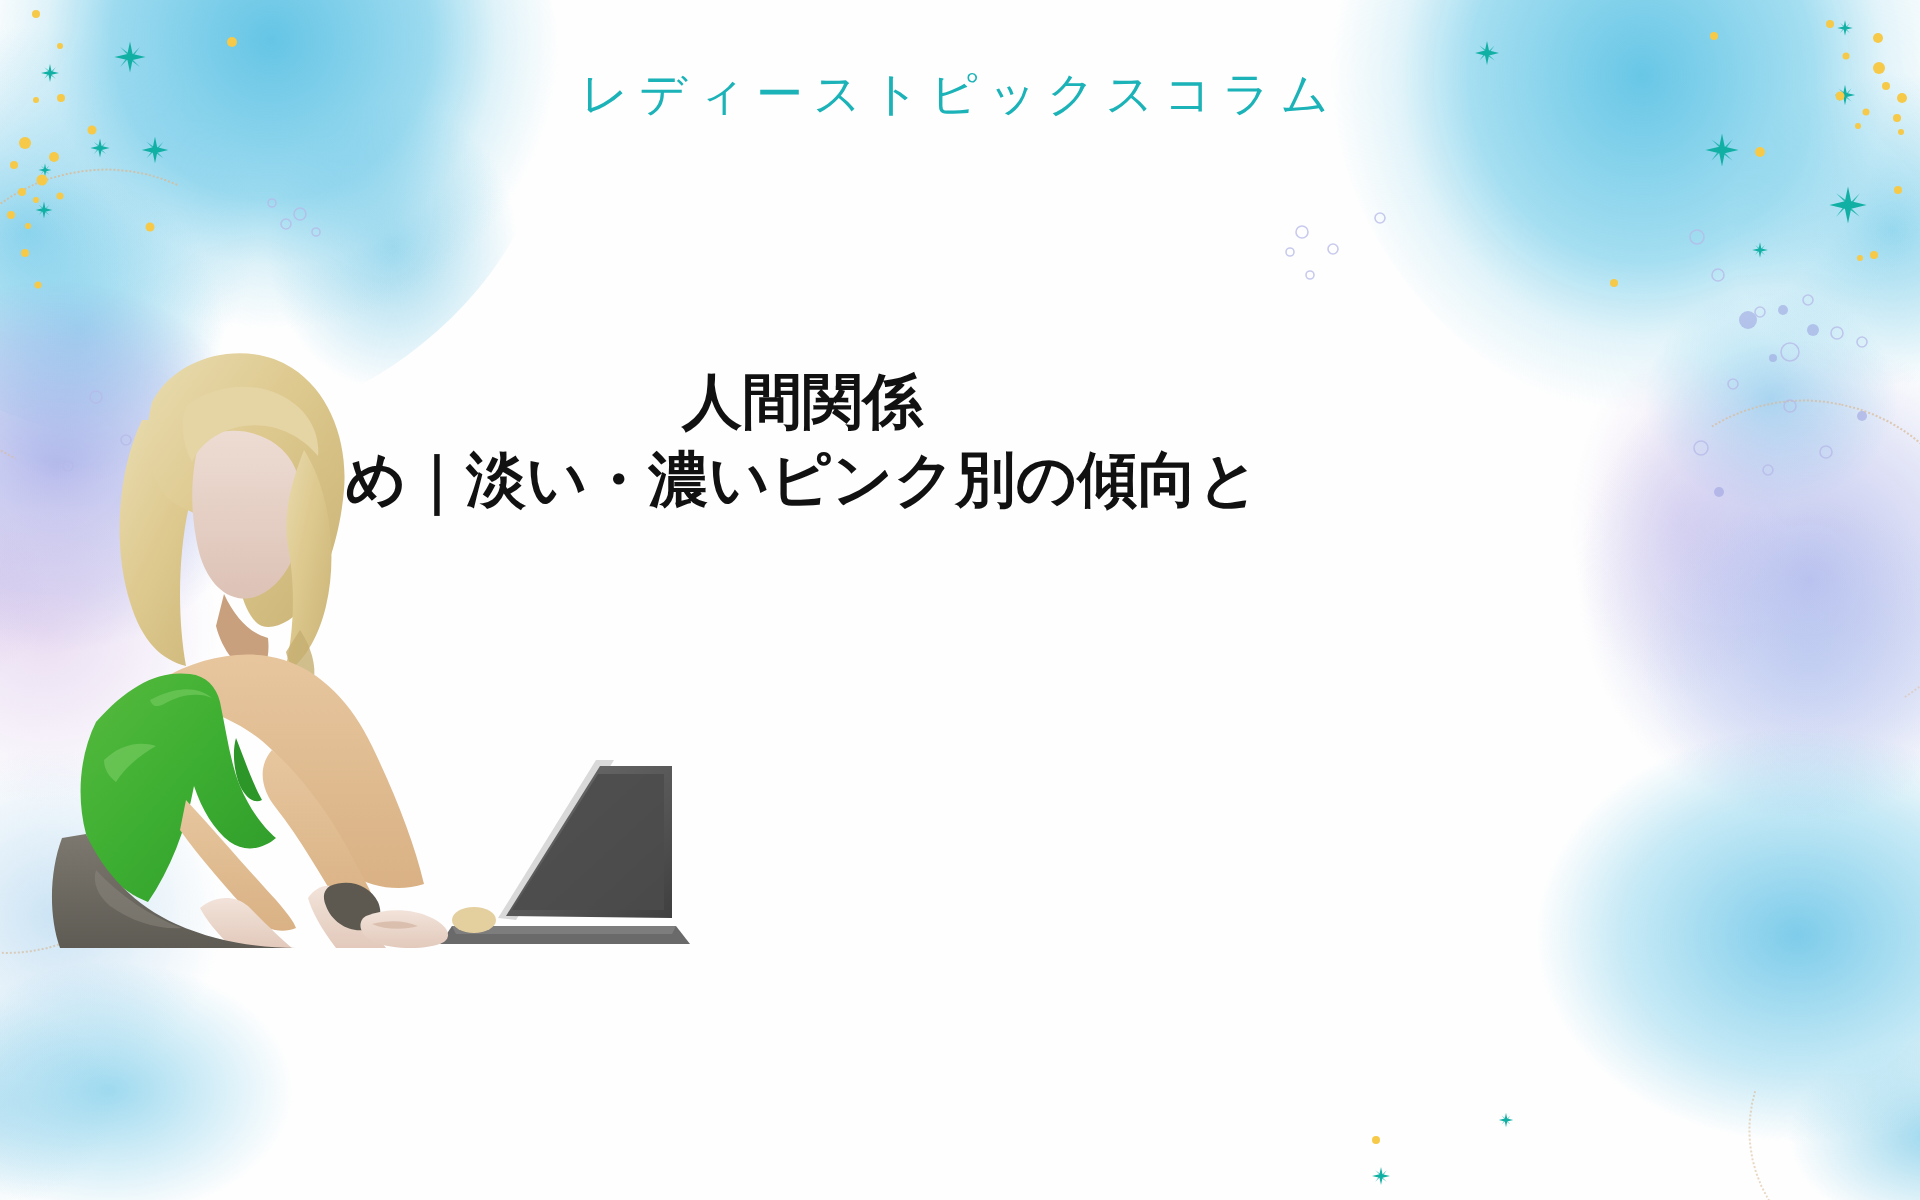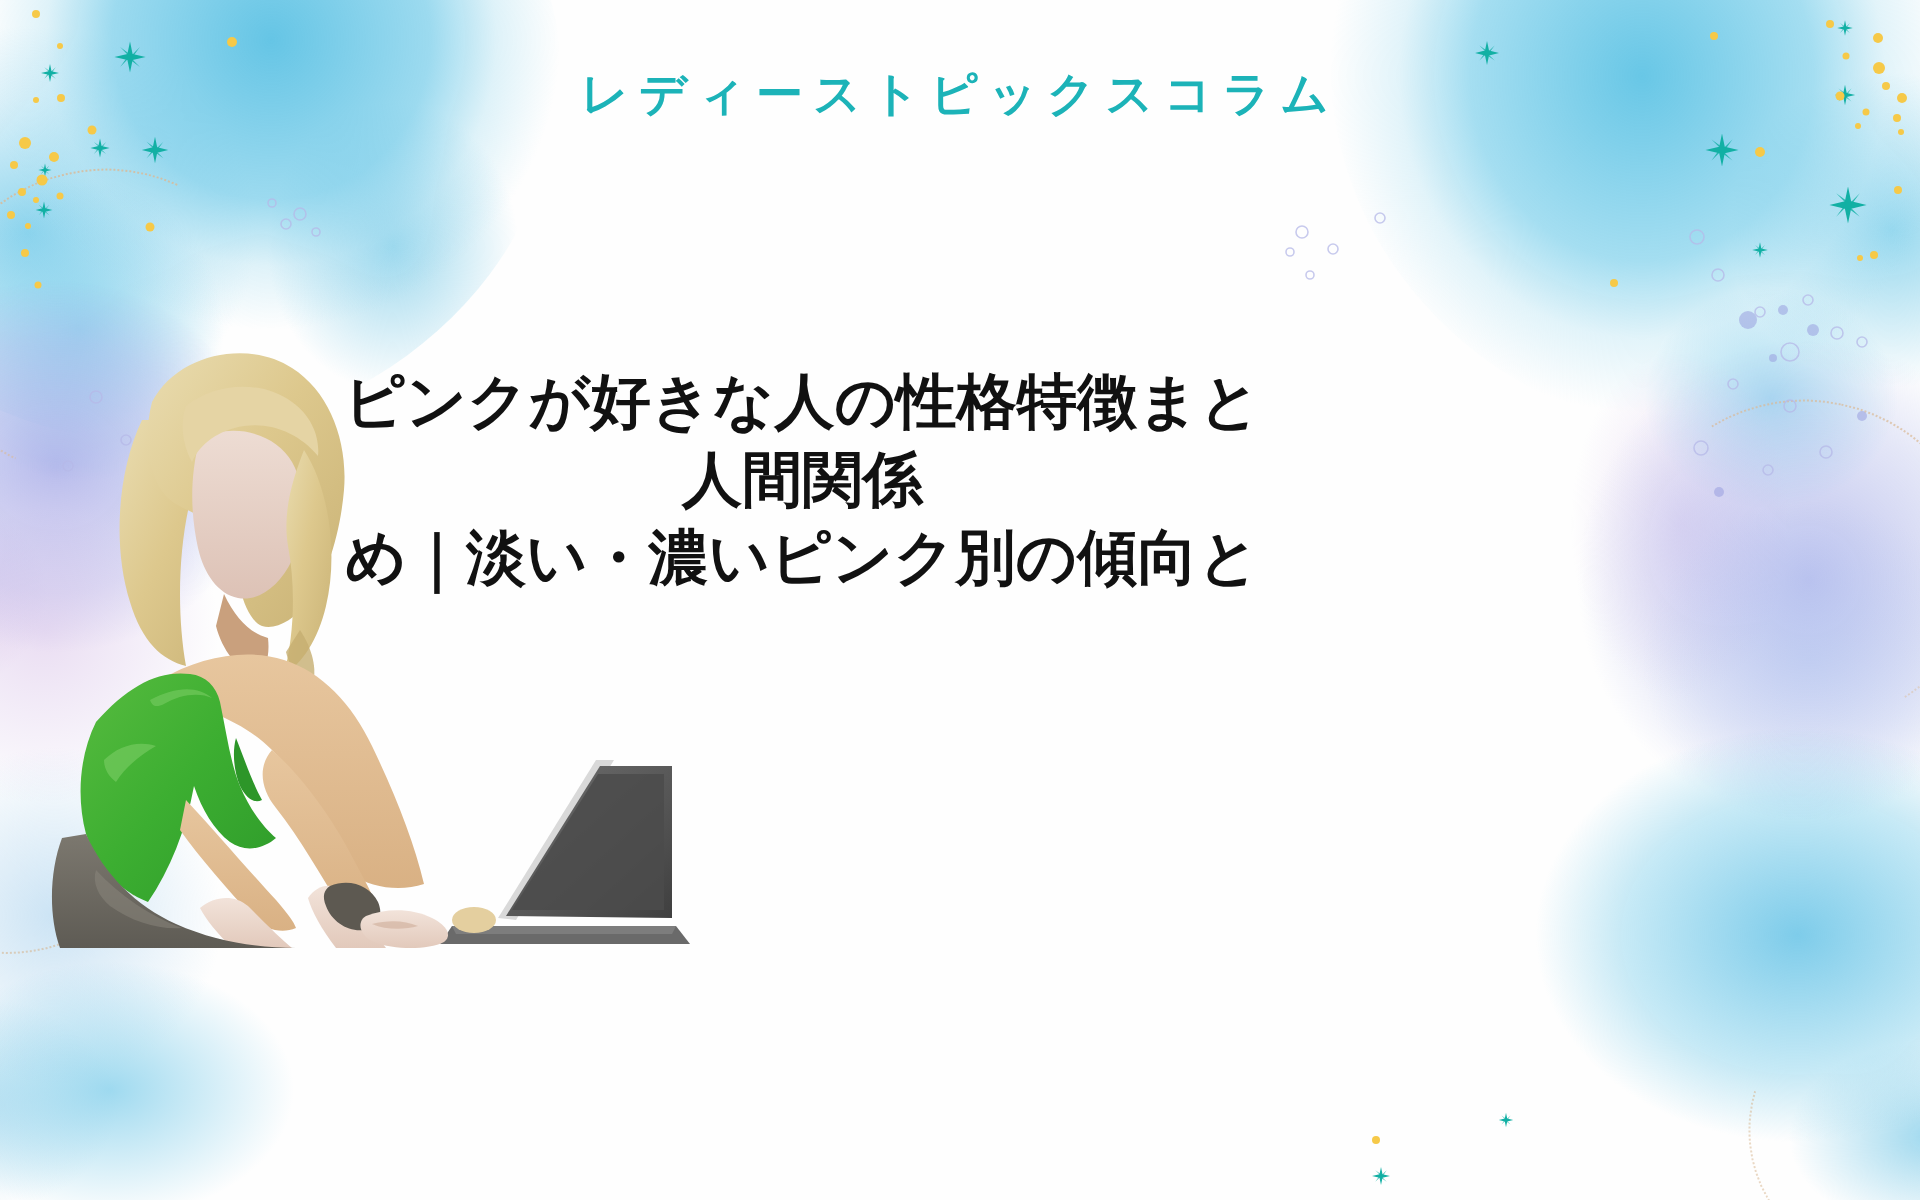--- a/index.html
+++ b/index.html
@@ -95,21 +95,21 @@
   .g2{left:-160px;top:620px;width:330px;height:330px;transform:rotate(25deg);
       border-color:transparent rgba(214,178,138,.65) rgba(214,178,138,.55) transparent;}
   .g3{right:-60px;top:400px;width:340px;height:320px;transform:rotate(12deg);
       border-color:rgba(219,186,150,.70) rgba(219,186,150,.45) transparent transparent;}
   .g4{right:-130px;top:980px;width:300px;height:280px;transform:rotate(-30deg);
       border-color:transparent transparent rgba(214,178,138,.6) rgba(214,178,138,.5);}
 
   
   .header{
     position:absolute;left:0;right:0;top:68px;text-align:center;
-    font-size:47px;font-weight:700;letter-spacing:.22em;
+    font-size:47px;font-weight:400;letter-spacing:.22em;
     color:#1cb3b8;line-height:1.1;
     white-space:nowrap;
   }
 
   
   .title{
     position:absolute;left:300px;width:1005px;top:362px;
     text-align:center;color:#111111;
     font-size:60px;font-weight:700;line-height:1.30;
     letter-spacing:.005em;
@@ -348,18 +348,17 @@
 
       <path d="M366,586 C386,578 412,578 432,588 C448,596 452,606 444,612
                C428,620 394,620 374,612 C360,606 356,592 366,586 Z" fill="url(#handG)"></path>
       <path d="M372,594 C388,590 404,590 418,596 C404,600 386,600 372,594 Z" fill="#cfae9a" opacity=".6"></path>
     </svg>
   </div>
 
   <div class="header">レディーストピックスコラム</div>
 
   <div class="title">
-    <span class="ln">ピンクが好きな人の性格特徴まと</span>
     <span class="ln">人間関係</span>
     <span class="ln">め｜淡い・濃いピンク別の傾向と</span>
   </div>
 
 </div>
 
 </body></html>

